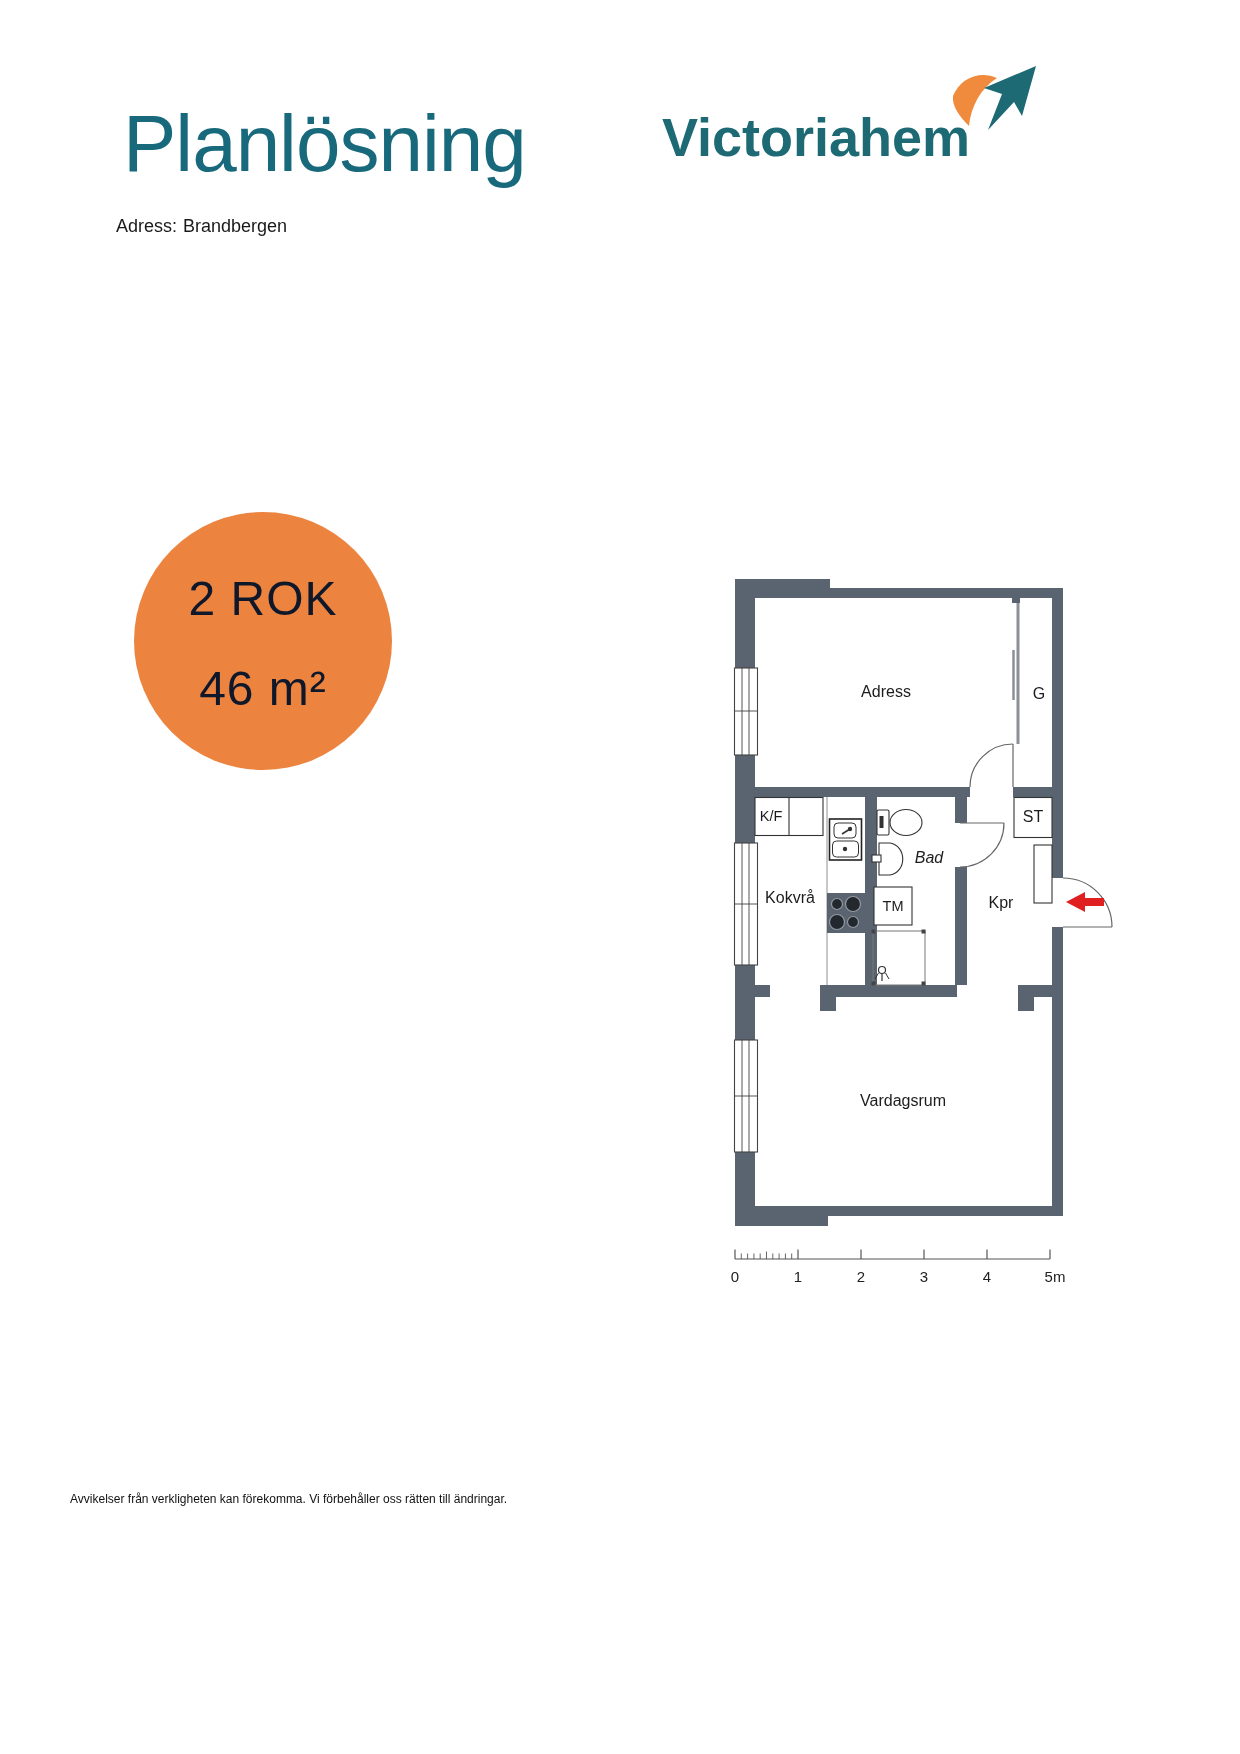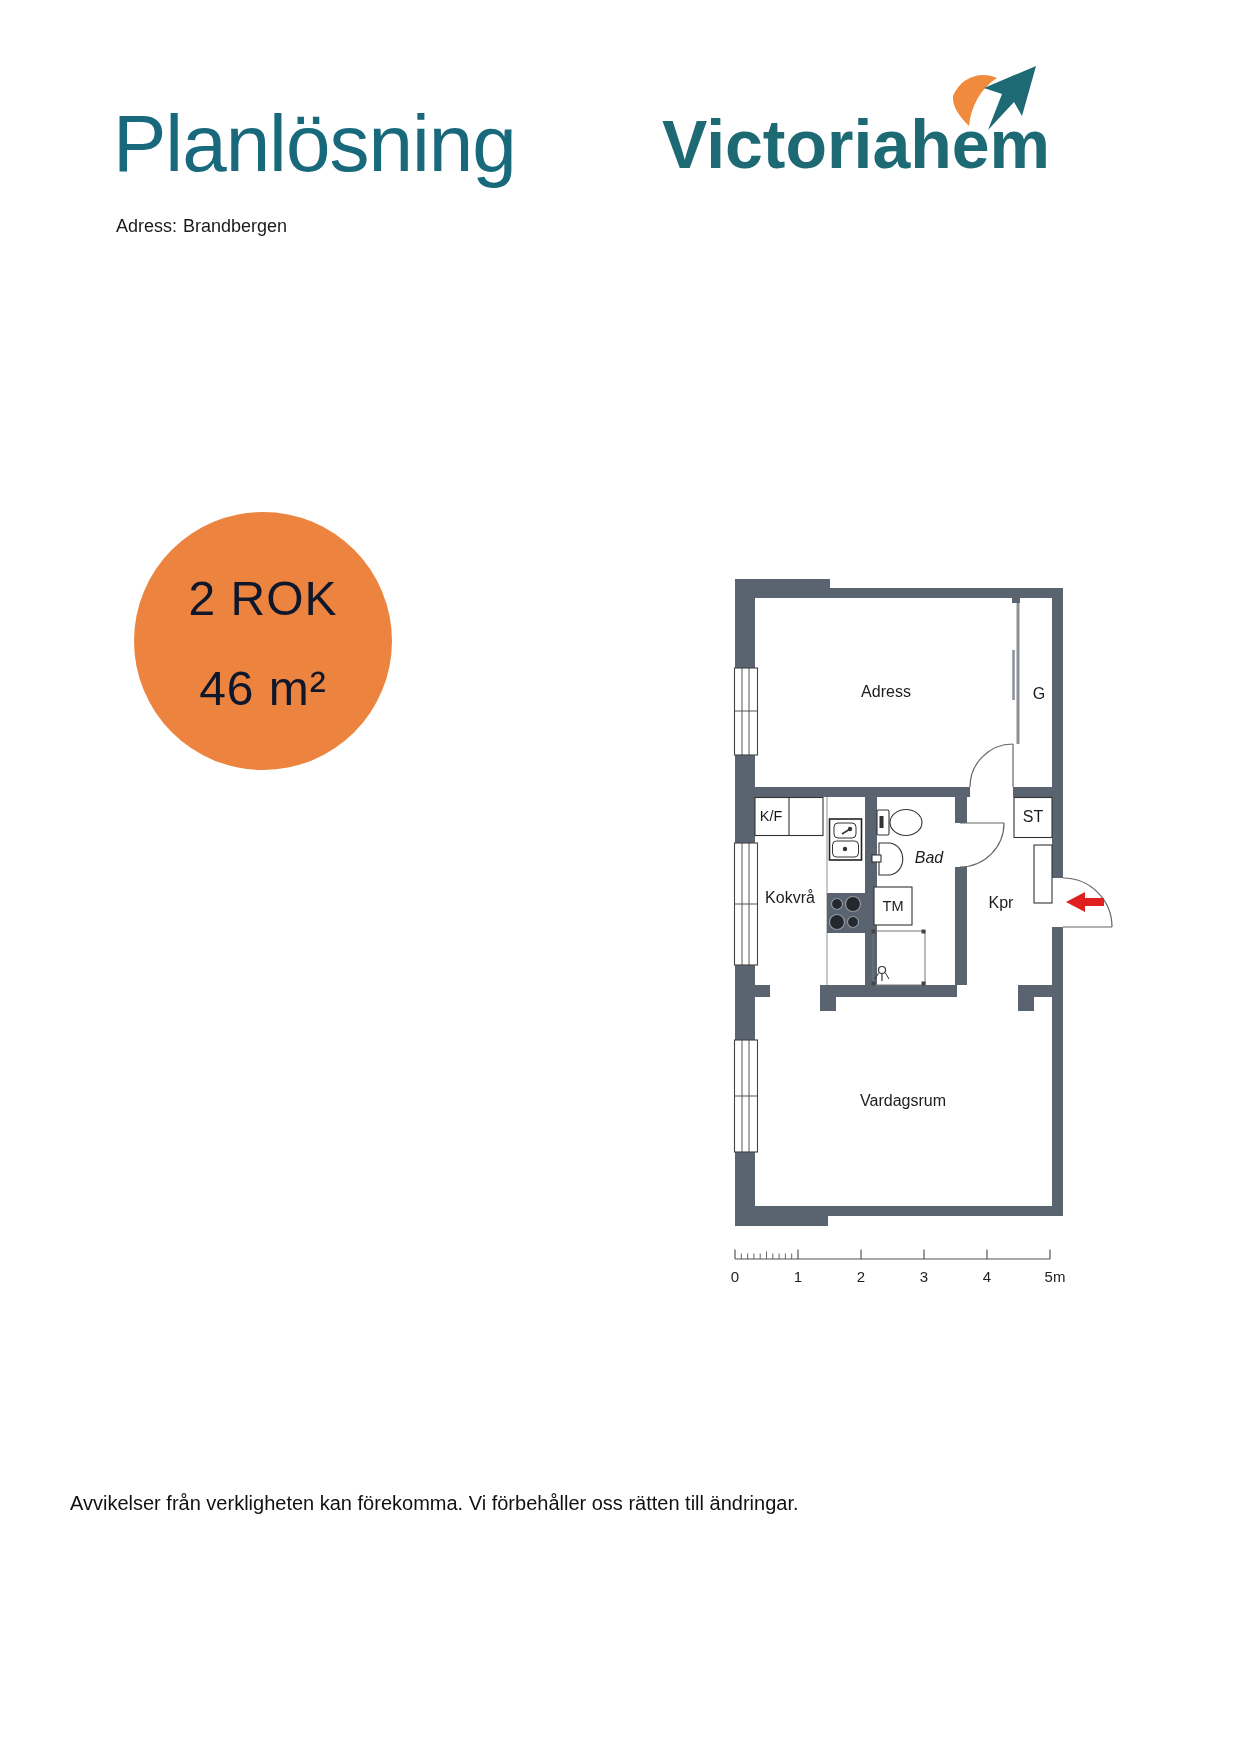--- a/index.html
+++ b/index.html
@@ -7,26 +7,26 @@
     --logo-teal:#1d6a74;
     --logo-orange:#f08a3c;
     --badge-orange:#ec8440;
     --wall:#5a6470;
     --arrow-red:#e02020;
   }
   *{margin:0;padding:0;box-sizing:border-box;}
   body{background:#888;font-family:"Liberation Sans","DejaVu Sans",sans-serif;}
   .page{position:relative;width:1240px;height:1754px;background:#ffffff;margin:0 auto;overflow:hidden;}
 
-  .title{position:absolute;left:113px;top:104px;font-size:80px;font-weight:400;
+  .title{position:absolute;left:123px;top:104px;font-size:80px;font-weight:400;
          color:var(--title-teal);line-height:1;letter-spacing:-1px;}
   .address{position:absolute;left:116px;top:216px;font-size:18px;color:#1a1a1a;}
   .address .addr-val{margin-left:6px;}
 
-  .logo-text{position:absolute;left:662px;top:110px;font-size:68px;font-weight:700;
+  .logo-text{position:absolute;left:662px;top:110px;font-size:54px;font-weight:700;
              color:var(--logo-teal);letter-spacing:0px;line-height:1;}
   .logo-icon{position:absolute;left:952px;top:66px;width:84px;height:70px;}
   .logo-icon .teal{fill:var(--logo-teal);}
   .logo-icon .orange{fill:var(--logo-orange);}
 
   .badge{position:absolute;left:134px;top:512px;width:258px;height:258px;border-radius:50%;
          background:var(--badge-orange);display:flex;flex-direction:column;align-items:center;
          justify-content:center;gap:42px;color:#0f172a;padding-top:6px;}
   .badge .b-line{font-size:48px;line-height:1;font-weight:400;letter-spacing:1px;}
 
@@ -35,21 +35,21 @@
   .plan-svg .thin{stroke:#444;stroke-width:1.1;fill:#fff;}
   .plan-svg .door{stroke:#666;stroke-width:1.2;fill:none;}
   .plan-svg .fixture{stroke:#333;stroke-width:1.1;fill:#fff;}
   .plan-svg .arrow{fill:var(--arrow-red);}
 
   .room-label{position:absolute;transform:translate(-50%,-50%);font-size:16px;color:#1c1c1c;
               white-space:nowrap;}
   .room-label.small{font-size:14.5px;}
   .scale-label{position:absolute;transform:translate(-50%,0);font-size:15px;color:#222;}
 
-  .footer{position:absolute;left:70px;top:1492px;font-size:20px;color:#111;}
+  .footer{position:absolute;left:70px;top:1492px;font-size:12px;color:#111;}
 </style>
 </head>
 <body>
 
 <div class="page">
 
   <h1 class="title">Planlösning</h1>
 
   <div class="address">
     <span>Adress:</span><span class="addr-val">Brandbergen</span>

